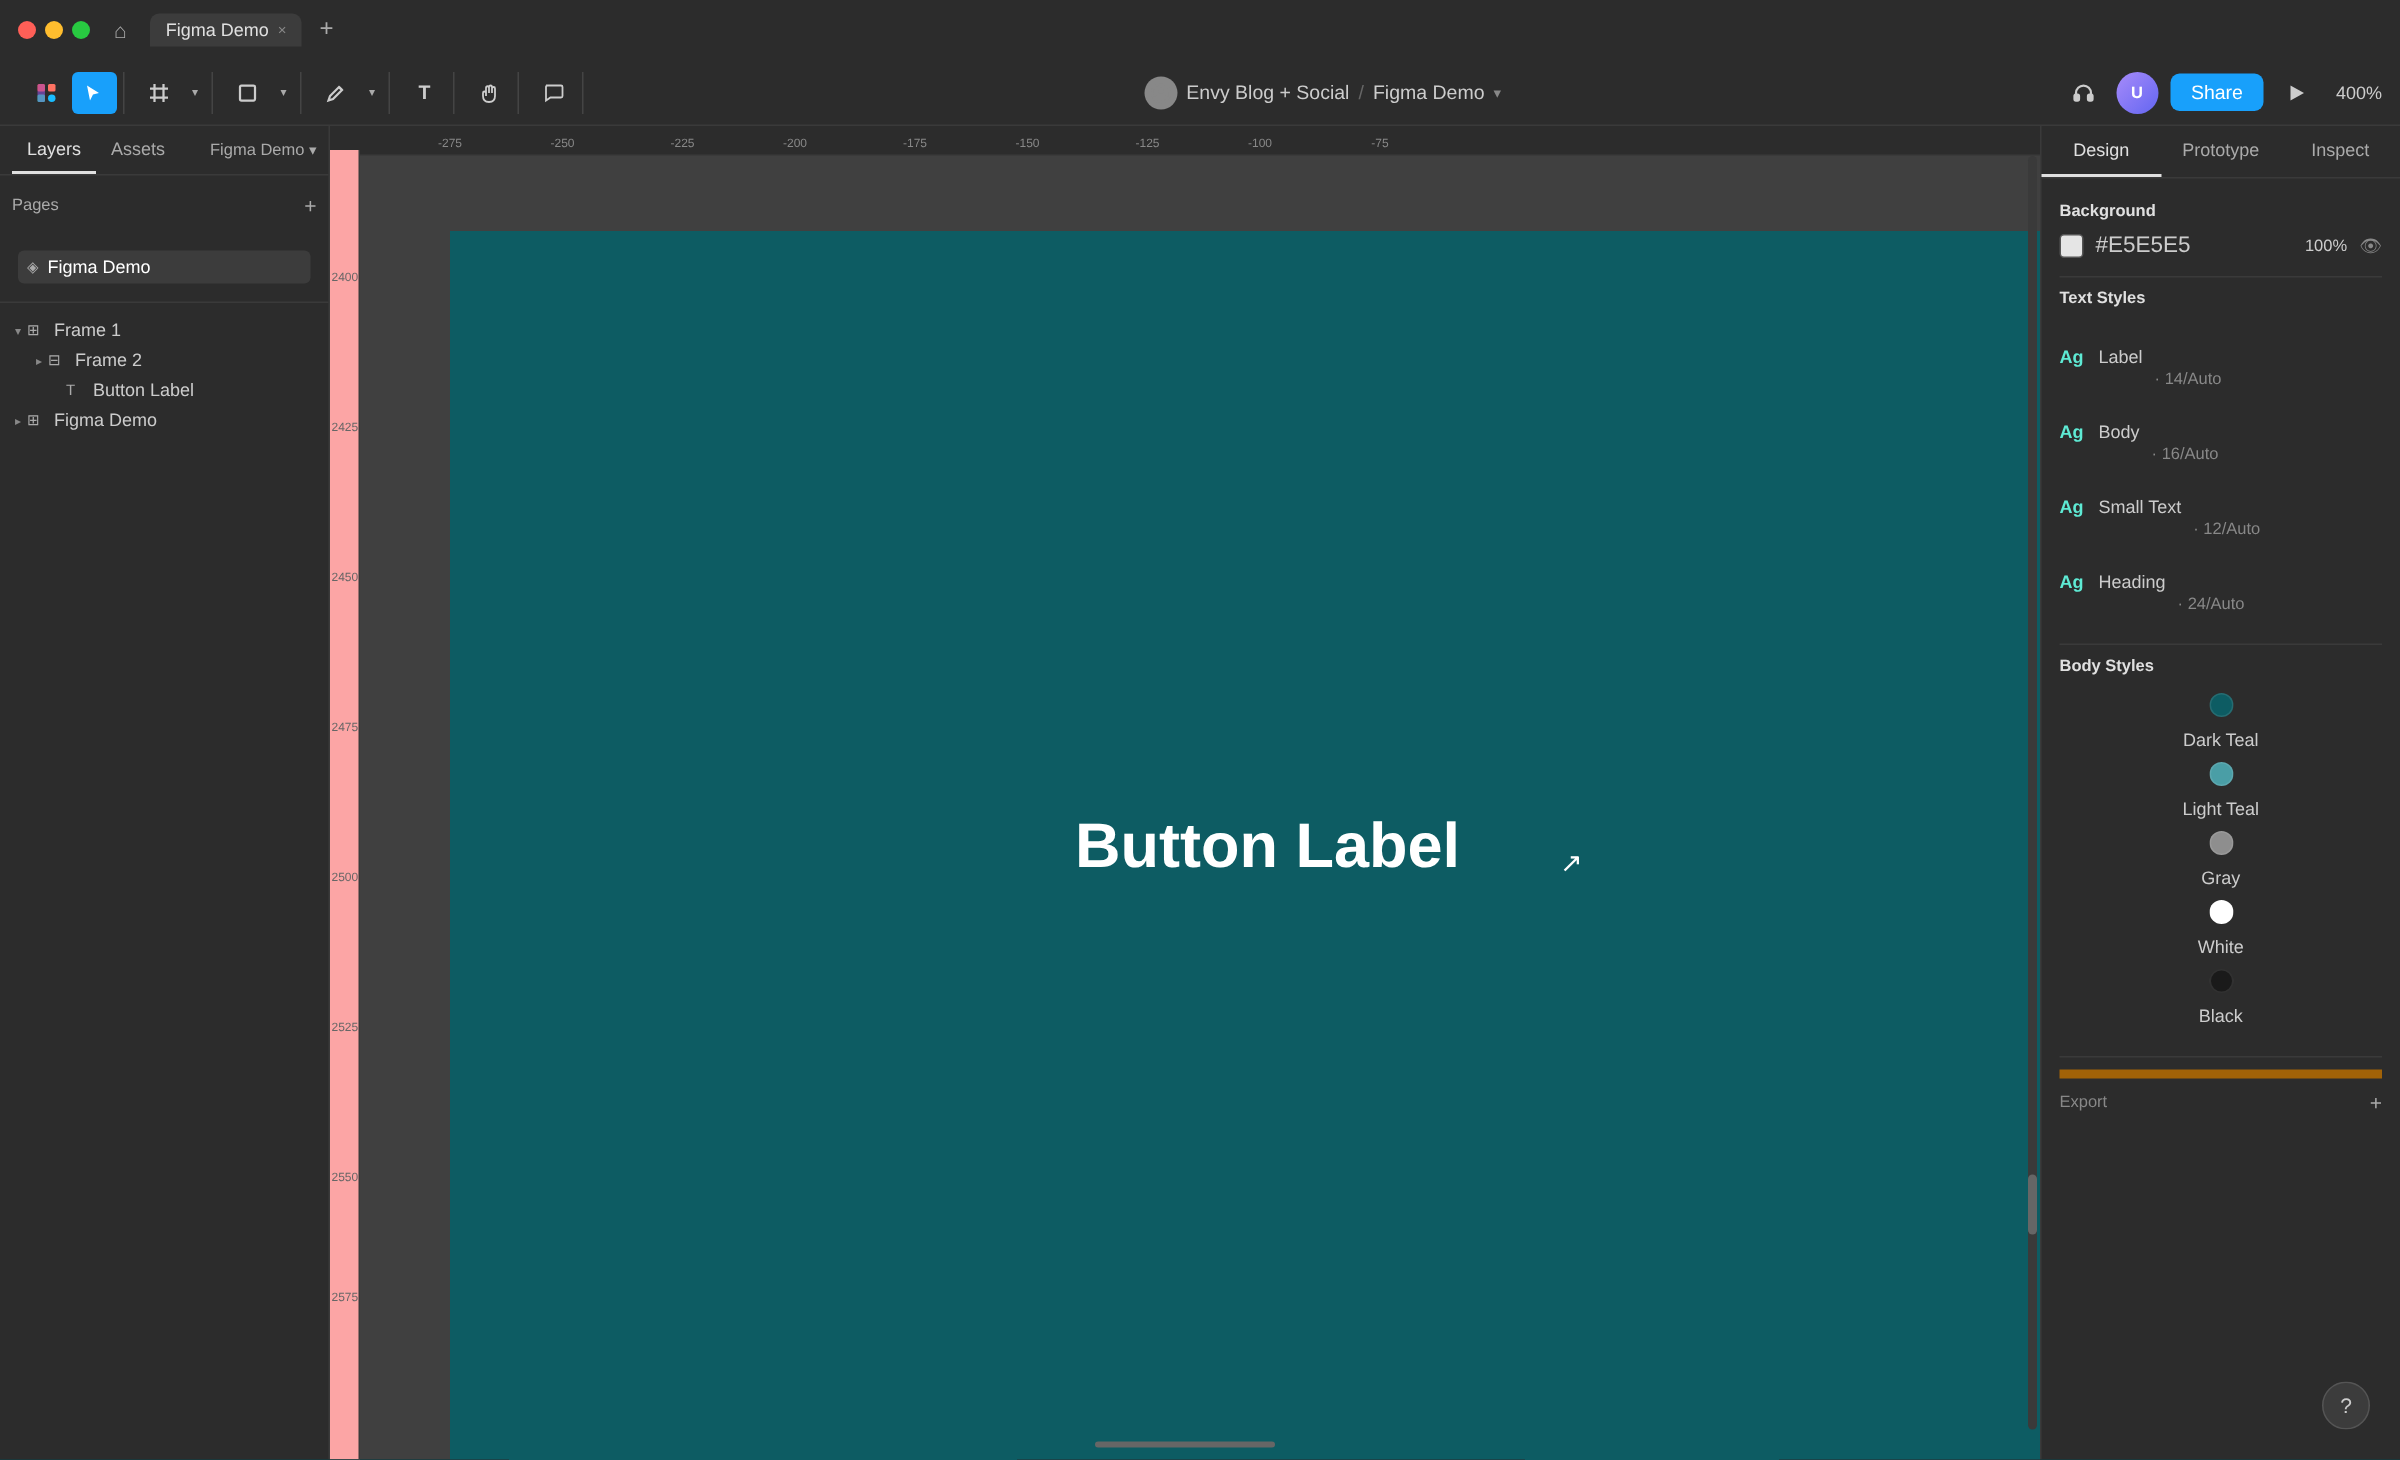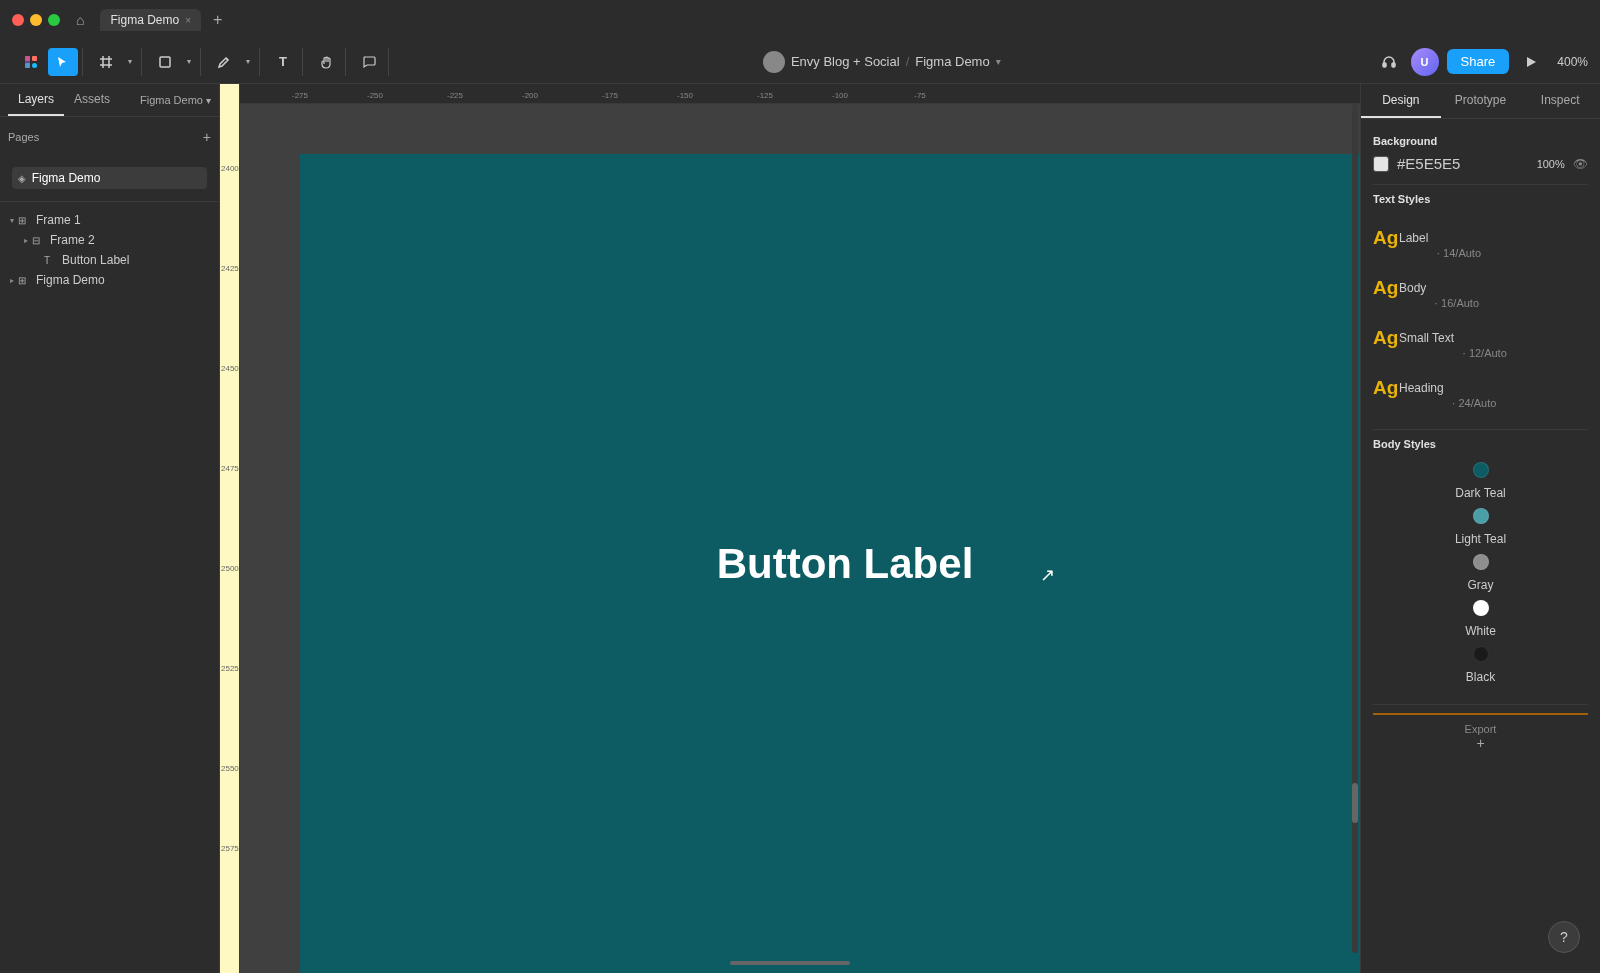--- a/index.html
+++ b/index.html
@@ -157,22 +157,22 @@
       overflow: hidden;
     }
     .ruler-h {
       position: absolute; top: 0; left: 0; right: 0;
       height: 20px; background: #2c2c2c;
       border-bottom: 1px solid #3a3a3a;
       display: flex; align-items: flex-end;
       overflow: hidden;
     }
     .ruler-v {
-      position: absolute; top: 0; left: 0; bottom: 0;
-      width: 20px; background: #fef9c3;
+      position: absolute; top: 16px; left: 0; bottom: 0;
+      width: 20px; background: #fca5a5;
       border-right: 1px solid #3a3a3a;
       display: flex; flex-direction: column;
       overflow: hidden;
     }
     .ruler-label {
       font-size: 8px; color: #666; position: absolute;
     }
     .canvas-content {
       position: absolute;
       top: 20px; left: 20px; right: 0; bottom: 0;
@@ -251,42 +251,41 @@
     .bg-hex { font-size: 15px; color: #ccc; flex: 1; }
     .bg-opacity { font-size: 11px; color: #ccc; }
     .eye-icon { color: #888; font-size: 12px; cursor: pointer; }
 
     .text-styles-section { margin-bottom: 16px; }
     .text-style-item {
       display: flex; align-items: center; gap: 8px;
       padding: 4px 0; cursor: pointer;
     }
     .ag-icon {
-      font-size: 19px; color: #eab308; font-style: normal; font-weight: bold;
+      font-size: 12px; color: #5eead4; font-style: normal; font-weight: bold;
       width: 18px; flex-shrink: 0;
     }
     .style-name { font-size: 12px; color: #ccc; }
     .style-size { font-size: 11px; color: #888; margin-top: 30px; }
 
     .color-styles-section { margin-bottom: 16px; }
     .color-style-item {
       display: flex; align-items: center; gap: 8px;
       padding: 4px 0; cursor: pointer; flex-direction: column;
     }
     .color-dot {
       width: 16px; height: 16px; border-radius: 50%;
       border: 1px solid rgba(255,255,255,0.1); flex-shrink: 0;
     }
     .color-name { font-size: 12px; color: #ccc; }
 
     .export-section {
       display: flex; align-items: center; justify-content: space-between;
       padding: 8px 0;
-      border-top: 2px solid #a16207;
-      flex-direction: column;
+      border-top: 6px solid #a16207;
     }
     .export-label { font-size: 11px; color: #888; }
 
     .divider { height: 1px; background: #3a3a3a; margin: 8px 0; }
 
     
     .help-btn {
       position: fixed;
       bottom: 20px; right: 20px;
       width: 32px; height: 32px;

